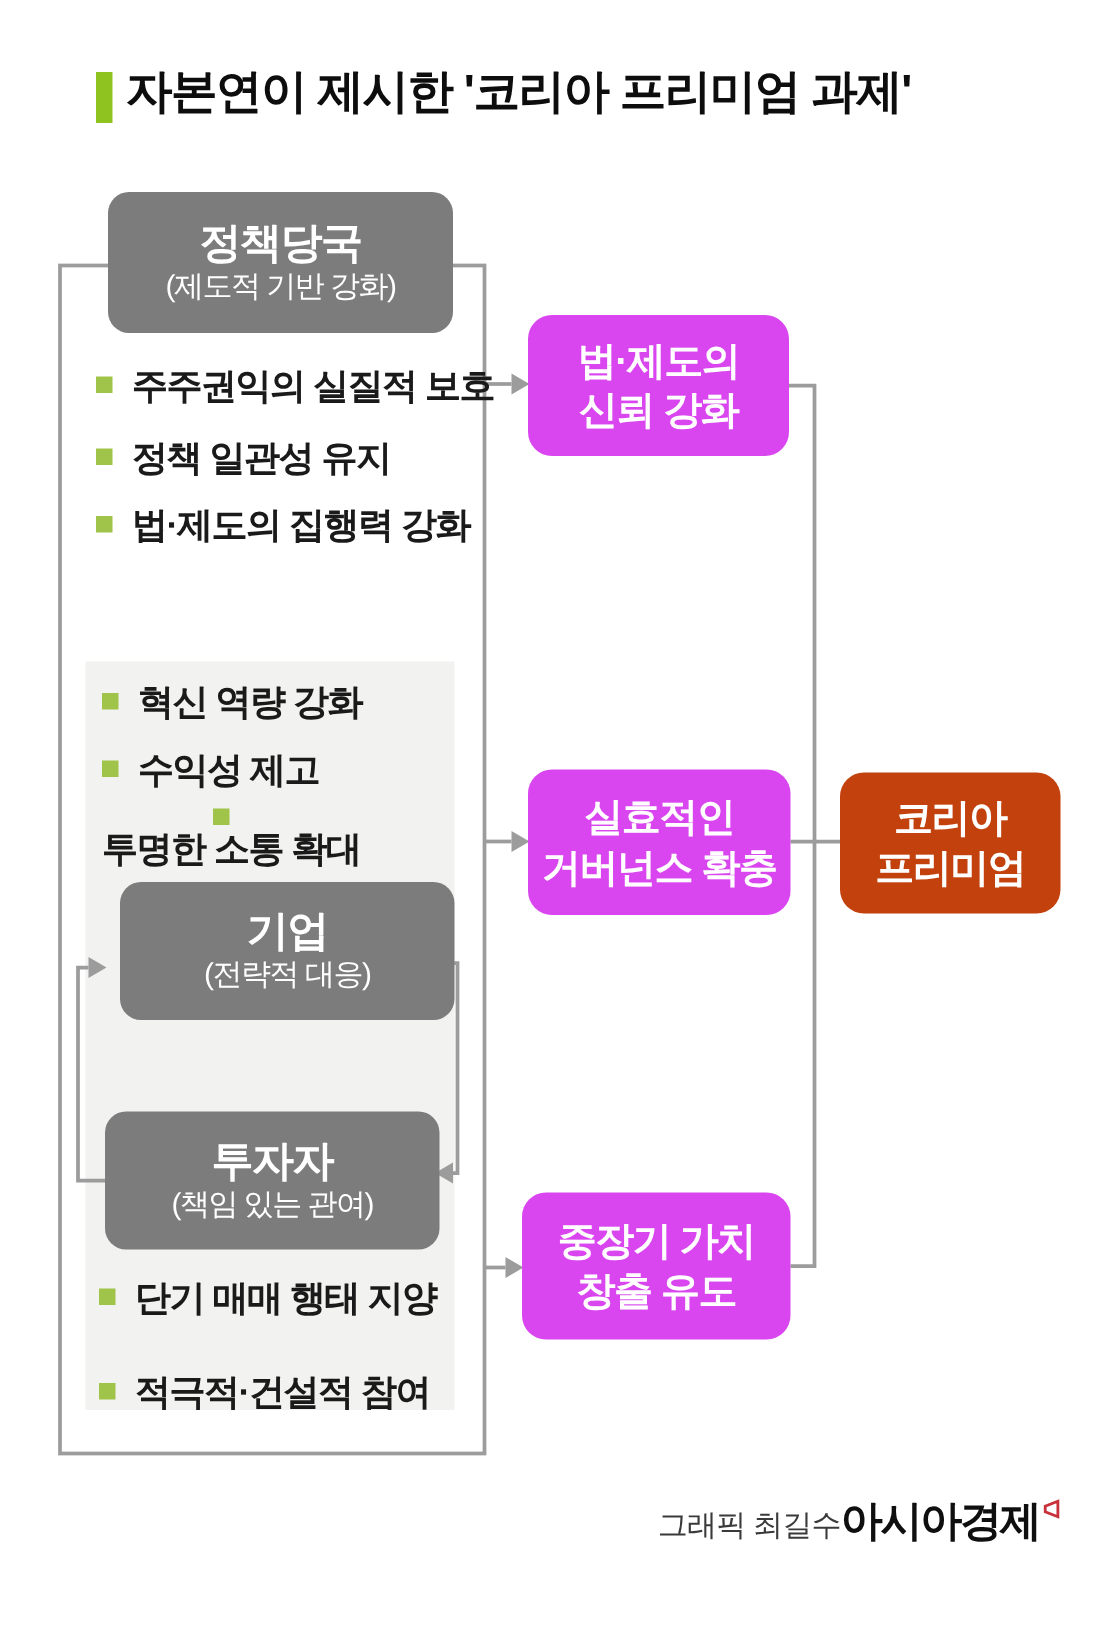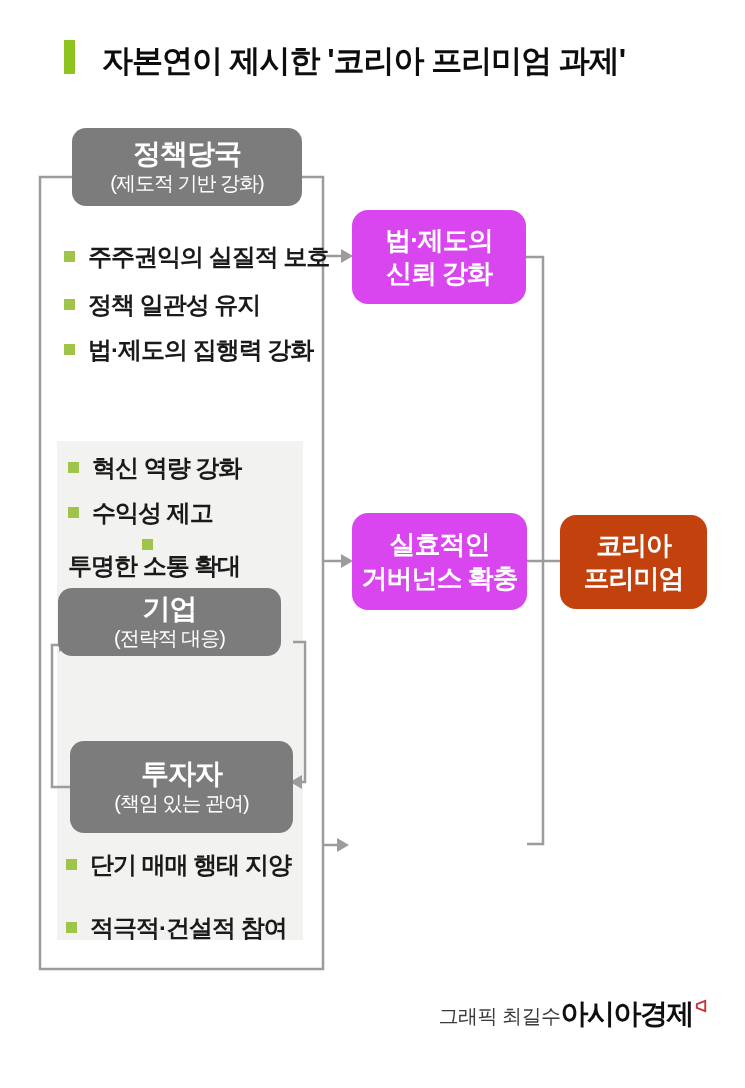--- a/index.html
+++ b/index.html
@@ -1,21 +1,21 @@
 <!DOCTYPE html>
 <html><head>
 <meta charset="utf-8">
 <style>
   html,body{margin:0;padding:0;background:#fff;}
   .canvas{
     position:relative;width:745px;height:1088px;background:#ffffff;overflow:hidden;
     font-family:"Liberation Sans","DejaVu Sans",sans-serif;
   }
   
-  .title-row{position:absolute;left:40px;top:40px;display:flex;align-items:flex-start;gap:27px;padding-left:24px;}
+  .title-row{position:absolute;left:40px;top:40px;display:flex;align-items:flex-end;gap:9px;padding-left:24px;}
   .title-bar{width:11px;height:34px;background:#8fc320;display:inline-block;}
   .title{margin:0;font-size:31px;font-weight:800;color:#0d0d0d;letter-spacing:-1px;white-space:nowrap;}
   
   .panel{position:absolute;left:57px;top:441px;width:246px;height:499px;background:#f2f2f0;z-index:0;}
   svg.lines{position:absolute;left:0;top:0;z-index:1;}
   
   .gray-box{
     position:absolute;z-index:2;background:#7c7c7c;border-radius:14px;color:#fff;
     display:flex;flex-direction:column;align-items:center;justify-content:center;text-align:center;
   }
@@ -62,26 +62,26 @@
     </g>
     <g fill="#9c9c9c" stroke="none">
       <polygon points="341,249 341,263 353,256"></polygon>
       <polygon points="341,554 341,568 353,561"></polygon>
       <polygon points="337,838 337,852 349,845"></polygon>
       <polygon points="59,638 59,652 71,645"></polygon>
       <polygon points="302,775 302,789 290,782"></polygon>
     </g>
   </svg>
 
-  <div class="gray-box" style="left:72px;top:128px;width:230px;height:78px;">
+  <div class="gray-box" style="left:72px;top:128px;width:230px;height:94px;">
     <span class="box-title">정책당국</span>
     <span class="box-sub">(제도적 기반 강화)</span>
   </div>
 
-  <div class="gray-box" style="left:58px;top:588px;width:223px;height:68px;">
+  <div class="gray-box" style="left:80px;top:588px;width:223px;height:92px;">
     <span class="box-title">기업</span>
     <span class="box-sub">(전략적 대응)</span>
   </div>
 
   <div class="gray-box" style="left:70px;top:741px;width:223px;height:92px;">
     <span class="box-title">투자자</span>
     <span class="box-sub">(책임 있는 관여)</span>
   </div>
 
   <div class="bullet-item" style="left:64px;top:240px;">
@@ -120,20 +120,24 @@
   </div>
 
   <div class="green-box" style="left:352px;top:210px;width:174px;height:94px;">
     <span>법·제도의</span>
     <span>신뢰 강화</span>
   </div>
   <div class="green-box" style="left:352px;top:513px;width:175px;height:97px;">
     <span>실효적인</span>
     <span>거버넌스 확충</span>
   </div>
+  <div class="green-box" style="left:348px;top:795px;width:179px;height:98px;">
+    <span>중장기 가치</span>
+    <span>창출 유도</span>
+  </div>
 
   <div class="green-box dark" style="left:560px;top:515px;width:147px;height:94px;">
     <span>코리아</span>
     <span>프리미엄</span>
   </div>
 
   <div class="footer">
     <span class="credit">그래픽 최길수</span>
     <span class="brand">아시아경제</span>
     <svg class="brand-mark" width="15" height="15" viewBox="0 0 16 16">

